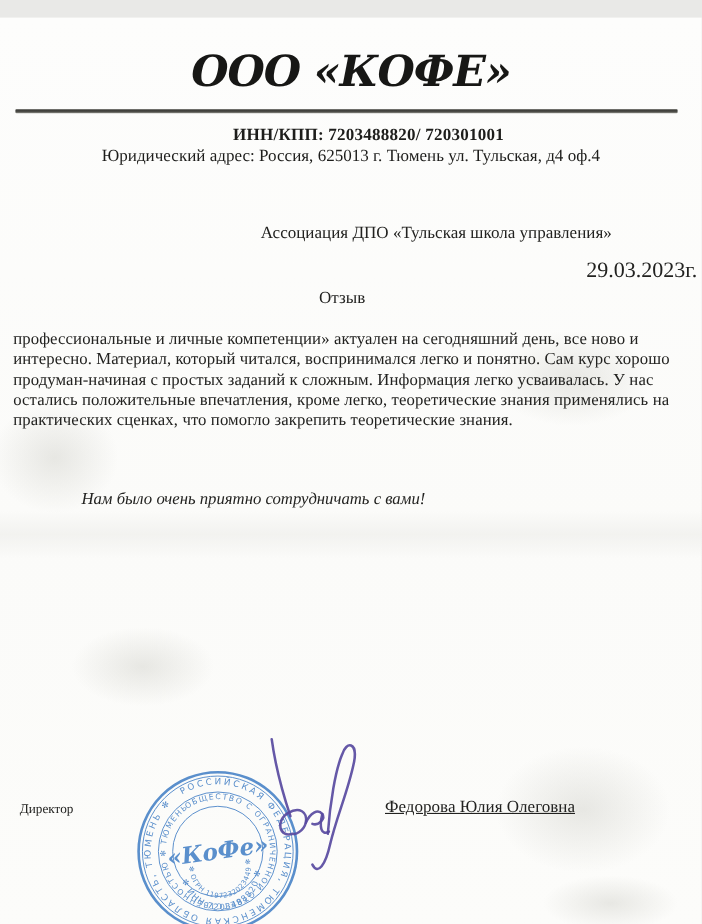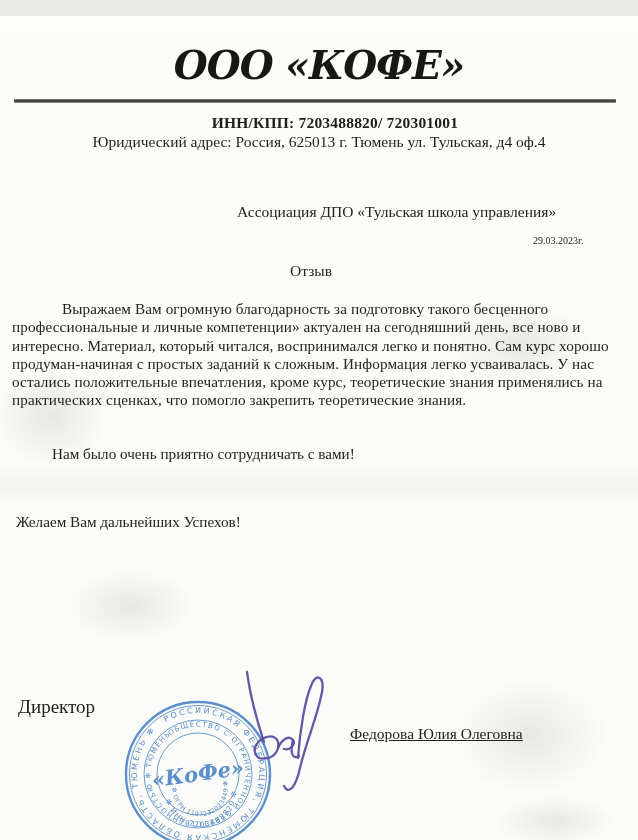--- a/index.html
+++ b/index.html
@@ -35,28 +35,28 @@
     top:98px;left:0;width:100%;text-align:center;
     font-size:15.5px;font-weight:bold;color:#1d1d1b;
     letter-spacing:.2px;
     padding-left:16px;
   }
   .addr-line{
     top:117px;left:0;width:100%;text-align:center;
     font-size:15.5px;color:#1d1d1b;
   }
   .recipient{top:187px;left:237px;font-size:15.5px;white-space:nowrap;}
-  .date{top:219px;left:533px;font-size:10px;white-space:nowrap;}
+  .date{top:219px;left:533px;font-size:20px;white-space:nowrap;}
   .subject{top:246px;left:290px;font-size:15.5px;}
   .body-block{top:284px;left:12px;width:614px;font-size:15.2px;line-height:18.3px;letter-spacing:.1px;}
   .body-block .ln{white-space:nowrap;}
   .body-block .ln.first{text-indent:50px;}
-  .closing1{top:429px;left:2px;font-size:15.2px;text-indent:50px;white-space:nowrap;}
+  .closing1{top:429px;left:24px;font-size:15.2px;text-indent:50px;white-space:nowrap;font-style:italic;}
   .closing2{top:497px;left:16px;font-size:15.2px;white-space:nowrap;}
-  .director{top:680px;left:18px;font-size:19px;}
+  .director{top:712px;left:18px;font-size:12px;}
   .name{top:709px;left:350px;font-size:15.5px;white-space:nowrap;text-decoration:underline;}
   .stamp-svg{top:676px;left:116px;width:164px;height:164px;opacity:.92;}
   .sig-svg{top:650px;left:232px;width:100px;height:140px;}
   .blob{pointer-events:none;}
   .b{position:absolute;background:radial-gradient(closest-side,rgba(203,203,196,.42),rgba(203,203,196,0) 72%);}
   .b1{left:420px;top:268px;width:200px;height:120px;}
   .b2{left:-30px;top:330px;width:160px;height:140px;}
   .b3{left:0px;top:448px;width:638px;height:44px;background:linear-gradient(180deg,rgba(0,0,0,0) 0%,rgba(190,190,184,.14) 50%,rgba(0,0,0,0) 100%);}
   .b4{left:420px;top:640px;width:220px;height:160px;}
   .b5{left:40px;top:540px;width:180px;height:100px;}
@@ -84,30 +84,28 @@
   <div class="abs company-title">ООО «КОФЕ»</div>
   <div class="abs header-rule"></div>
   <div class="abs inn-line">ИНН/КПП: 7203488820/ 720301001</div>
   <div class="abs addr-line">Юридический адрес: Россия, 625013 г. Тюмень ул. Тульская, д4 оф.4</div>
 
   <div class="abs recipient">Ассоциация ДПО «Тульская школа управления»</div>
   <div class="abs date">29.03.2023г.</div>
   <div class="abs subject">Отзыв</div>
 
   <div class="abs body-block">
-    <div class="ln first">Выражаем Вам огромную благодарность за подготовку такого бесценного</div>
     <div class="ln">профессиональные и личные компетенции» актуален на сегодняшний день, все ново и</div>
     <div class="ln">интересно. Материал, который читался, воспринимался легко и понятно. Сам курс хорошо</div>
     <div class="ln">продуман-начиная с простых заданий к сложным. Информация легко усваивалась. У нас</div>
-    <div class="ln">остались положительные впечатления, кроме курс, теоретические знания применялись на</div>
+    <div class="ln">остались положительные впечатления, кроме легко, теоретические знания применялись на</div>
     <div class="ln">практических сценках, что помогло закрепить теоретические знания.</div>
   </div>
 
   <div class="abs closing1">Нам было очень приятно сотрудничать с вами!</div>
-  <div class="abs closing2">Желаем Вам дальнейших Успехов!</div>
 
   <div class="abs director">Директор</div>
   <div class="abs name">Федорова Юлия Олеговна</div>
 
   <svg class="abs stamp-svg" viewBox="-82 -82 164 164">
     <defs>
       <path id="ringOuter" d="M 0,-61 A 61,61 0 1,1 -0.05,-61"></path>
       <path id="ringMid" d="M 0,-47.5 A 47.5,47.5 0 1,1 -0.05,-47.5"></path>
       <path id="arcInn" d="M -35,9 A 36,36 0 1 0 35,9"></path>
       <path id="arcOgrn" d="M -27,7 A 28,28 0 1 0 27,7"></path>

